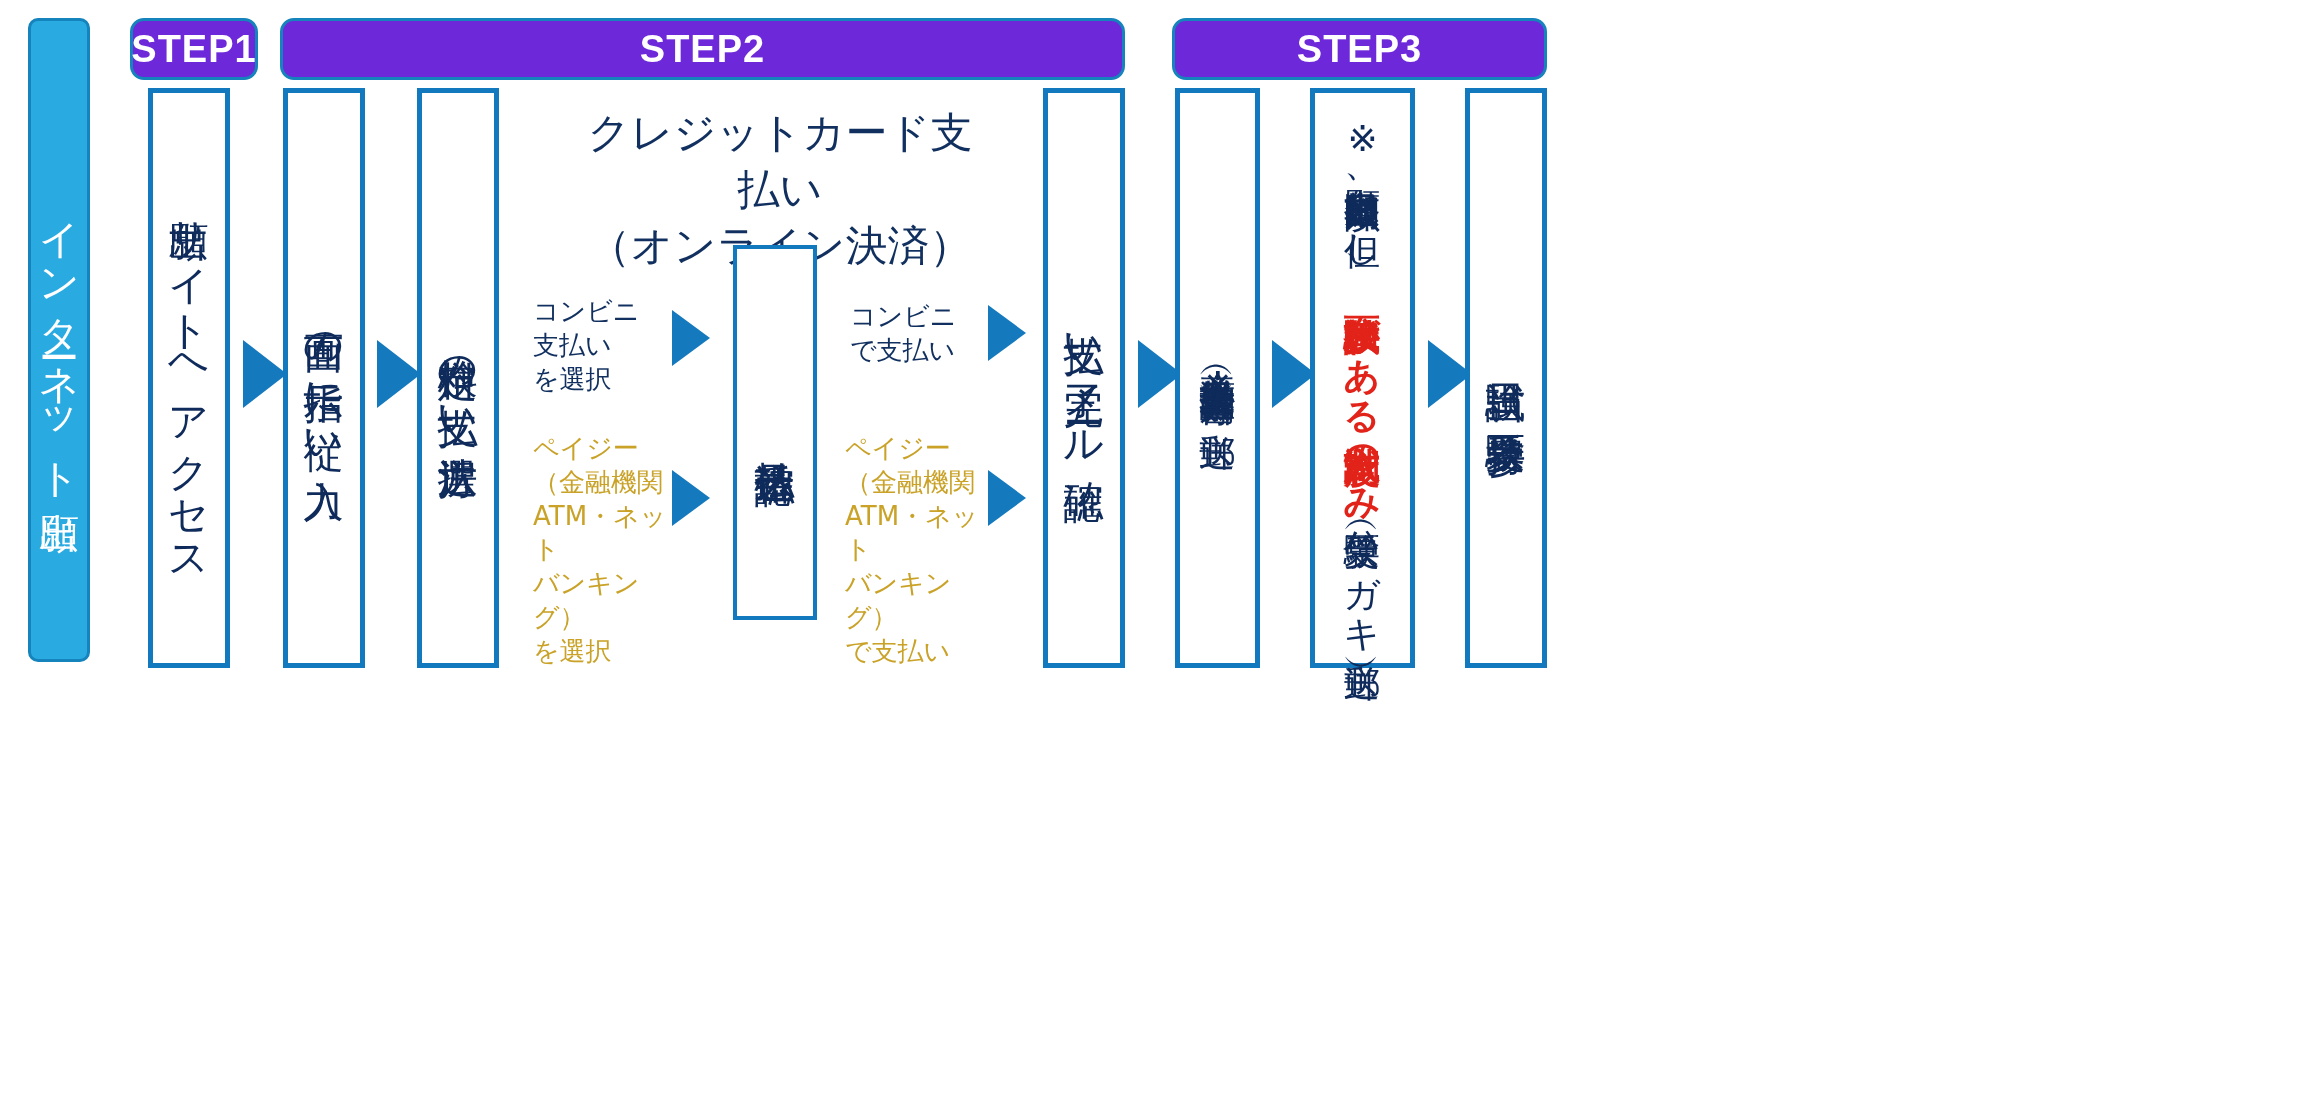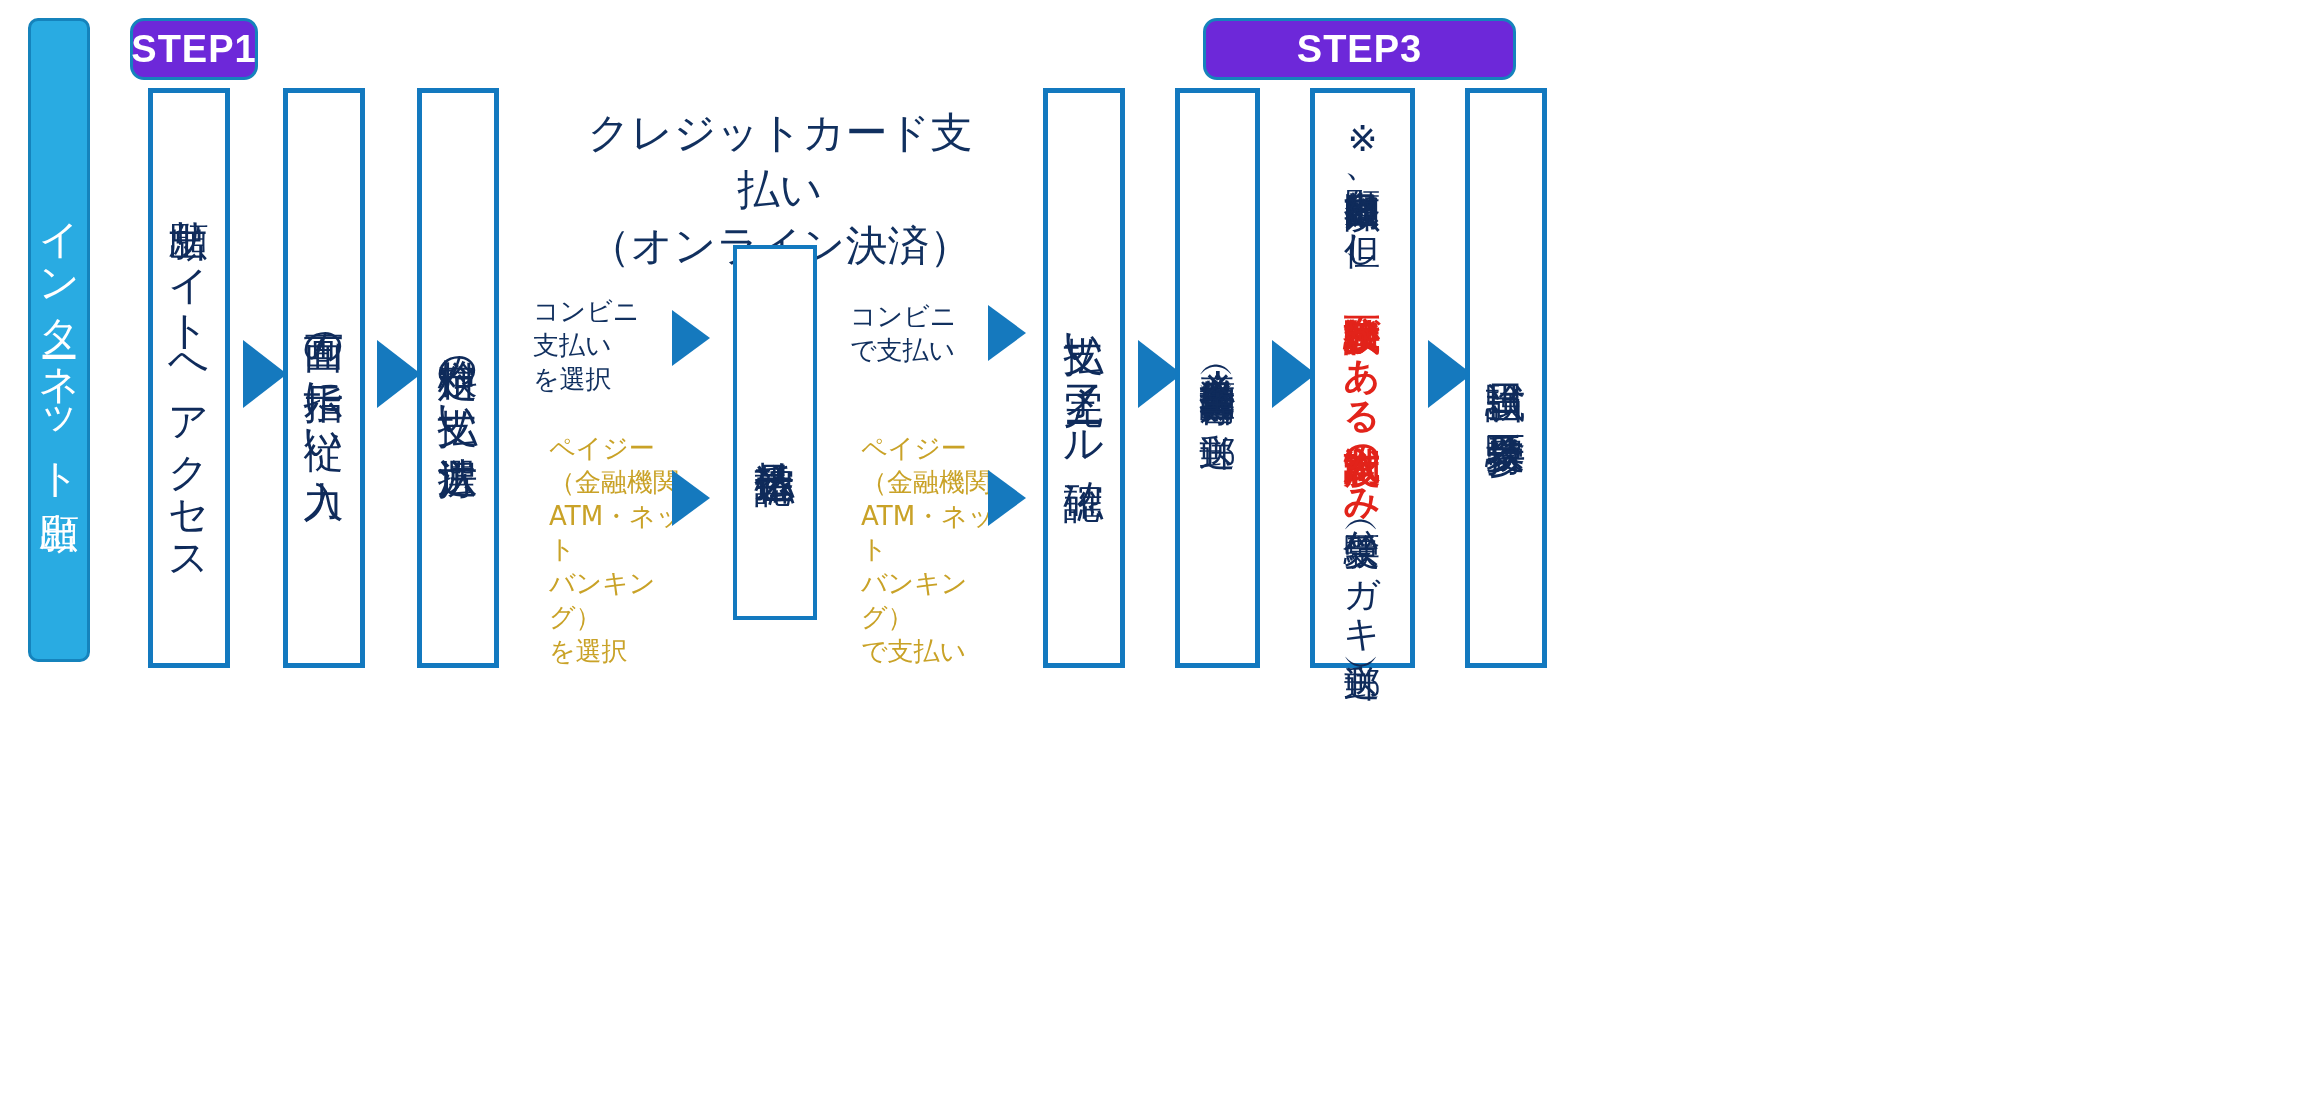--- a/index.html
+++ b/index.html
@@ -80,21 +80,21 @@
 
   
   .side-label{
     font-family:"DejaVu Sans","Liberation Sans",sans-serif;
     font-size:26px;
     line-height:1.3;
     color:#11305F;
     white-space:pre-line;
     text-align:left;
   }
-  .side-label.payeasy{color:#C9A227;margin-left:16px;}
+  .side-label.payeasy{color:#C9A227;}
 
   
   .arrow{
     width:0;height:0;
     border-top:34px solid transparent;
     border-bottom:34px solid transparent;
     border-left:44px solid #1579BE;
   }
   .arrow.small{
     border-top:28px solid transparent;
@@ -107,22 +107,25 @@
 </style>
 </head>
 <body>
 
 <div class="stage">
 
   <div class="abs step-pill" style="left:130px;top:18px;width:128px;height:62px;">
     <span>STEP1</span>
   </div>
 
-
-  <div class="abs step-pill" style="left:1203px;top:18px;width:313px;height:62px;">
+  <div class="abs step-pill" style="left:280px;top:18px;width:845px;height:62px;">
+    <span>STEP2</span>
+  </div>
+
+  <div class="abs step-pill" style="left:1172px;top:18px;width:375px;height:62px;">
     <span>STEP3</span>
   </div>
 
   <div class="abs filled-col" style="left:28px;top:18px;width:62px;height:644px;">
     <span class="vtext">インターネット出願</span>
   </div>
 
   <div class="abs box" style="left:148px;top:88px;width:82px;height:580px;">
     <span class="vtext box-label">出願サイトへアクセス</span>
   </div>

